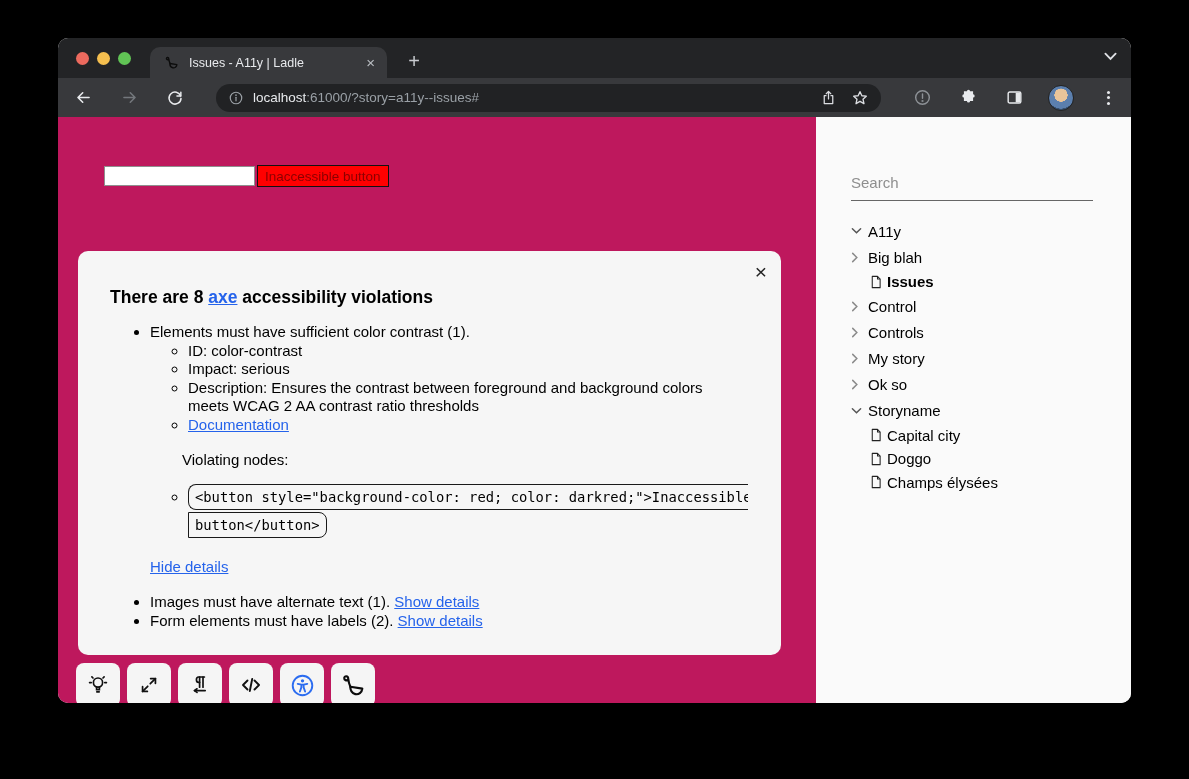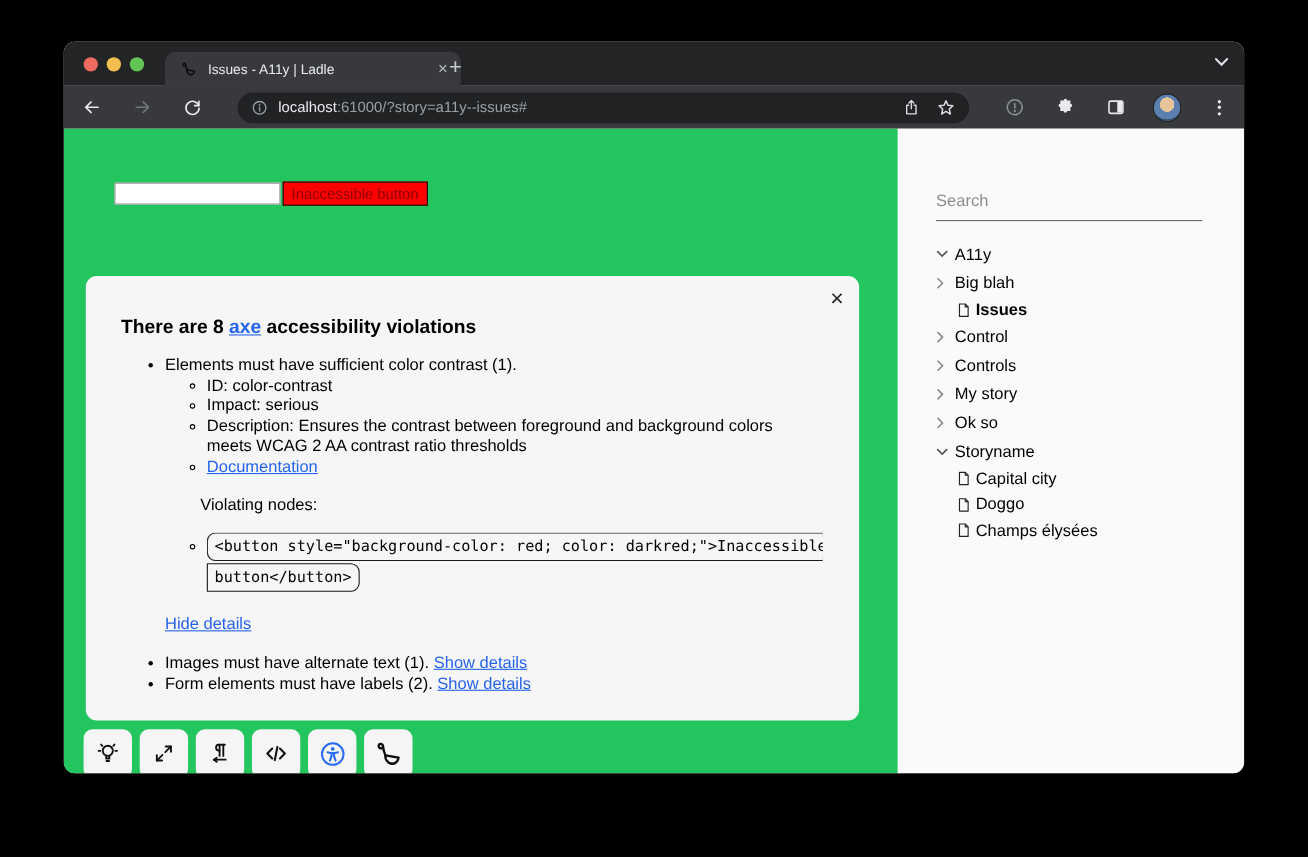--- a/index.html
+++ b/index.html
@@ -6,42 +6,42 @@
   html,body { width:1189px; height:779px; background:#000; font-family:"Liberation Sans","DejaVu Sans",sans-serif; overflow:hidden; }
 
   .window { position:absolute; left:58px; top:38px; width:1073px; height:665px; border-radius:10px; overflow:hidden; background:#fff; box-shadow:0 10px 40px rgba(0,0,0,.6); }
 
   
   .tabstrip { position:relative; height:40px; background:#232426; }
   .traffic { position:absolute; top:14px; width:13px; height:13px; border-radius:50%; }
   .t-red { left:18px; background:#ec6a5e; }
   .t-yellow { left:39px; background:#f5bf4f; }
   .t-green { left:60px; background:#61c455; }
-  .tab { position:absolute; left:92px; top:9px; width:269px; height:31px; background:#38393c; border-radius:10px 10px 0 0; display:flex; align-items:center; padding:0 10px 0 14px; }
+  .tab { position:absolute; left:92px; top:9px; width:237px; height:31px; background:#38393c; border-radius:10px 10px 0 0; display:flex; align-items:center; padding:0 10px 0 14px; }
   .tab-title { flex:1; color:#e8eaed; font-size:12.5px; white-space:nowrap; overflow:hidden; text-overflow:ellipsis; margin-left:10px; }
   .tab-close { color:#b9bdc2; font-size:15px; line-height:1; cursor:default; padding:0 2px; }
   .newtab { position:absolute; left:342px; top:9px; width:28px; height:28px; color:#c8cbcf; font-size:20px; display:flex; align-items:center; justify-content:center; }
   .tabsearch { position:absolute; right:14px; top:14px; color:#dfe1e5; }
 
   
   .toolbar { height:39px; background:#38393c; display:flex; align-items:center; padding:0 8px 0 10px; gap:16px; }
   .navbtn { width:30px; height:30px; display:flex; align-items:center; justify-content:center; border-radius:50%; flex:0 0 auto; }
   .omnibox { flex:1; height:28px; margin:0 10px 0 10px; background:#212224; border-radius:14px; display:flex; align-items:center; padding:0 12px; min-width:0; }
   .url { font-size:13.5px; margin-left:9px; white-space:nowrap; overflow:hidden; flex:1; }
   .url .host { color:#e8eaed; }
   .url .rest { color:#9aa0a6; }
   .pill-ic { flex:0 0 auto; margin-left:14px; display:flex; align-items:center; }
   .right-ic { flex:0 0 auto; width:30px; height:30px; display:flex; align-items:center; justify-content:center; }
   .avatar { width:26px; height:26px; border-radius:50%; background:radial-gradient(circle at 50% 38%, #e8c49a 0 34%, #5b7fae 35% 70%, #37506e 71%); border:1px solid #222; margin:0 3px; }
   .kebab { display:flex; flex-direction:column; gap:2.5px; align-items:center; }
   .kebab i { width:3px; height:3px; border-radius:50%; background:#e8eaed; }
 
   
   .content { display:flex; height:586px; }
-  .main { position:relative; width:758px; background:#22c55e; overflow:hidden; }
+  .main { position:relative; width:758px; background:#be185d; overflow:hidden; }
   .story-input { position:absolute; left:46px; top:49px; width:151px; height:20px; border:1px solid #8f8f8f; background:#fff; font-size:13px; padding:0 4px; }
   .story-btn { position:absolute; left:199px; top:48px; height:22px; background:#f00; color:#8b0000; border:1px solid #111; font-size:13.5px; padding:0 7px; font-family:inherit; }
 
   
   .panel { position:absolute; left:20px; top:134px; width:703px; height:404px; background:#f6f6f6; border-radius:10px; color:#000; }
   .panel-close { position:absolute; top:6px; right:10px; font-size:21px; color:#222; line-height:1; padding:4px; }
   .panel h3 { margin:36px 32px 0 32px; font-size:17.5px; font-weight:bold; }
   .panel a { color:#2563eb; text-decoration:underline; cursor:pointer; }
   .v-list { margin:15px 0 0 32px; padding-left:40px; font-size:15px; line-height:18.5px; }
   .v-list > li { margin-bottom:1px; }

